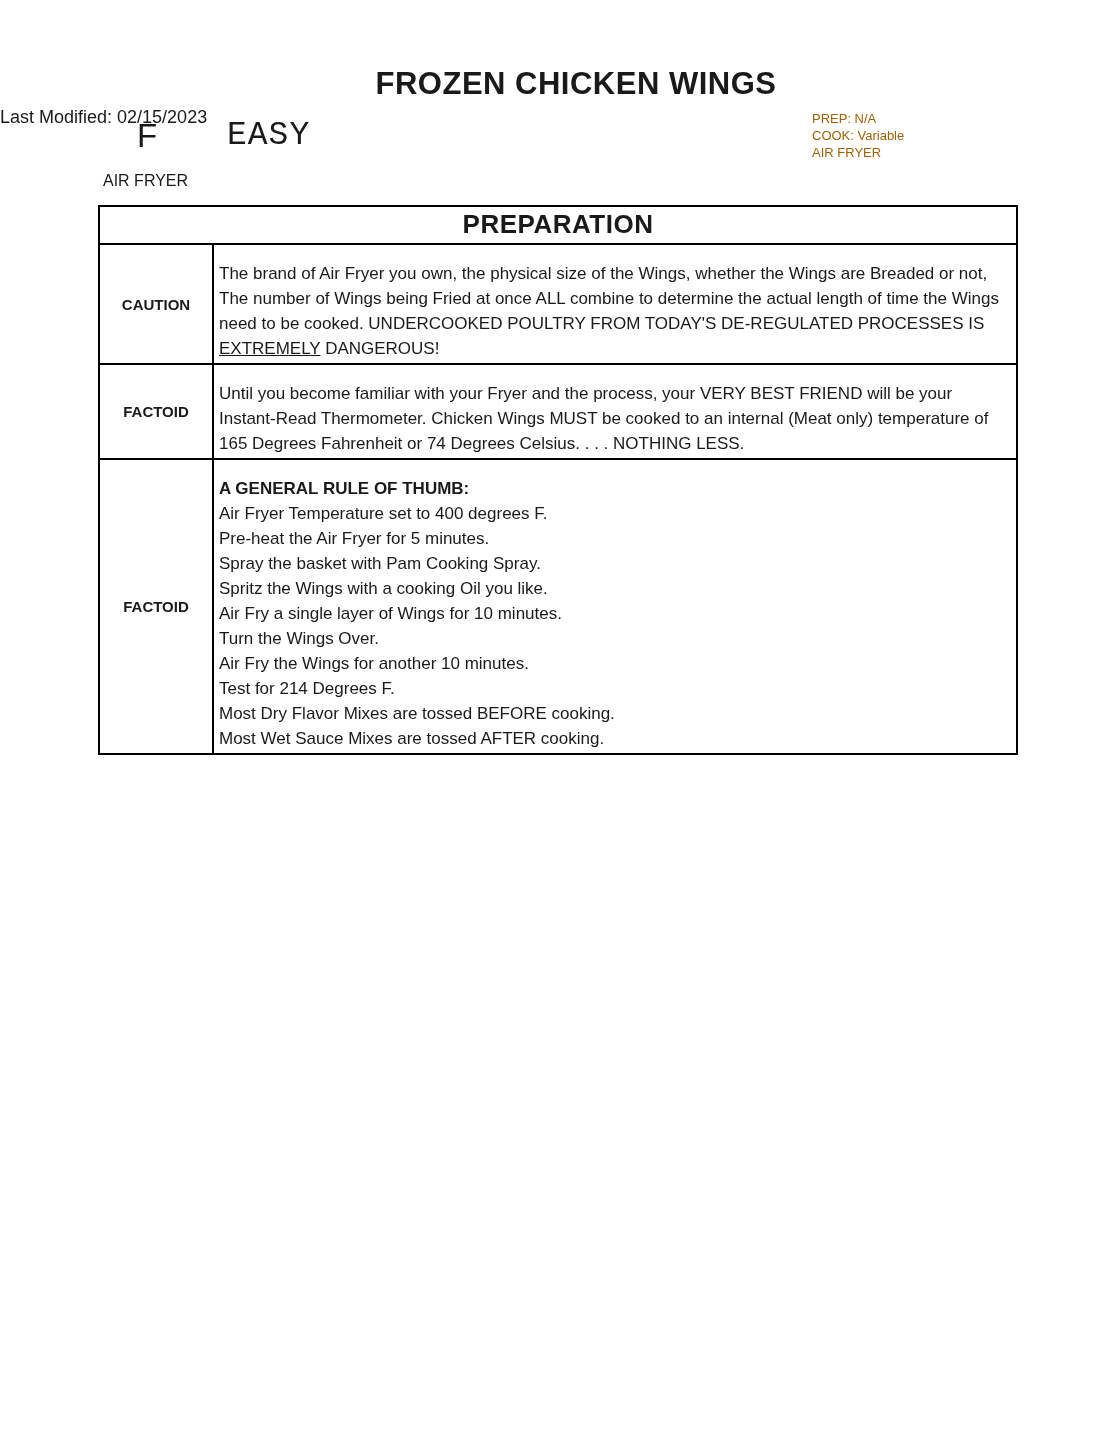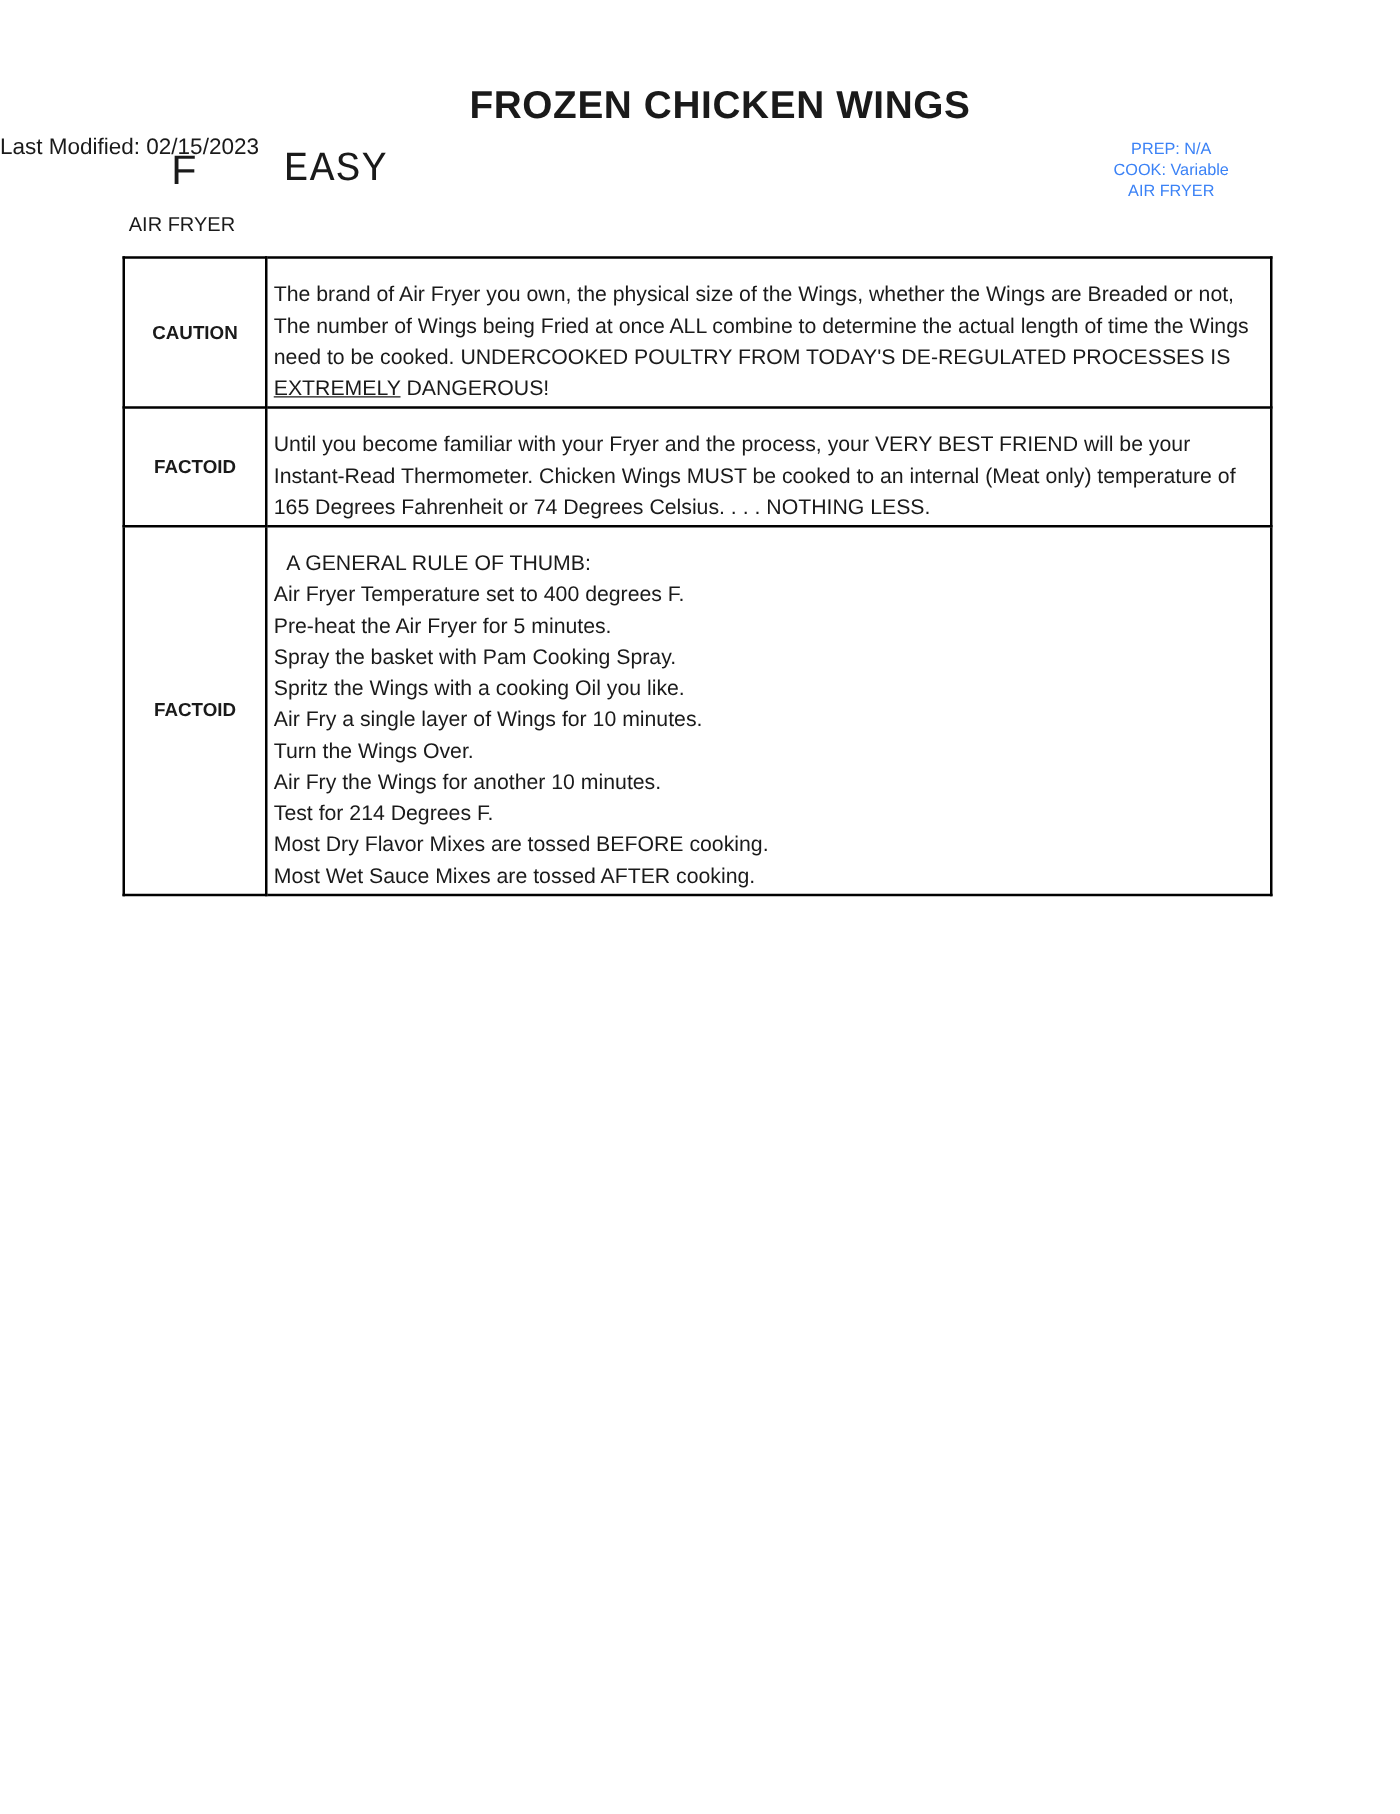--- a/index.html
+++ b/index.html
@@ -26,24 +26,24 @@
     top: 107px;
     left: 0;
     width: 1120px;
     font-size: 18px;
   }
   .meta-block {
     position: absolute;
     top: 110px;
     left: 812px;
     width: 250px;
-    text-align: center;
+    text-align: left;
     font-size: 13px;
     line-height: 17px;
-    color: #3b82f6;
+    color: #a16207;
   }
   .grade {
     position: absolute;
     top: 117px;
     left: 137px;
     font-size: 33px;
   }
   .difficulty {
     position: absolute;
     top: 117px;
@@ -82,40 +82,43 @@
     font-weight: bold;
     font-size: 15px;
   }
   .content-cell {
     font-size: 17px;
     line-height: 25px;
     padding: 16px 5px 2px 5px;
     vertical-align: top;
   }
   .underlined { text-decoration: underline; }
-  .rule-heading { font-weight: normal; margin-left: 10px; }
+  .rule-heading { font-weight: bold; }
 </style>
 </head>
 <body>
 
 <div class="page-title">FROZEN CHICKEN WINGS</div>
 <div class="last-modified">Last Modified: 02/15/2023</div>
 
 <div class="meta-block">
   <div>PREP: N/A</div>
   <div>COOK: Variable</div>
   <div>AIR FRYER</div>
 </div>
 
 <div class="grade">F</div>
 <div class="difficulty">EASY</div>
 <div class="category">AIR FRYER</div>
 
 <table class="prep-table">
   <tbody>
+      <tr>
+    <td colspan="2" class="table-header">PREPARATION</td>
+  </tr>
   <tr>
     <td class="label-cell">CAUTION</td>
     <td class="content-cell"><span>The brand of Air Fryer you own, the physical size of the Wings, whether the Wings are Breaded or not, The number of Wings being Fried at once ALL combine to determine the actual length of time the Wings need to be cooked. UNDERCOOKED POULTRY FROM TODAY'S DE-REGULATED PROCESSES IS </span><span class="underlined">EXTREMELY</span><span> DANGEROUS!</span></td>
   </tr>
   <tr>
     <td class="label-cell">FACTOID</td>
     <td class="content-cell">Until you become familiar with your Fryer and the process, your VERY BEST FRIEND will be your Instant-Read Thermometer. Chicken Wings MUST be cooked to an internal (Meat only) temperature of 165 Degrees Fahrenheit or 74 Degrees Celsius. . . . NOTHING LESS.</td>
   </tr>
   <tr>
     <td class="label-cell">FACTOID</td>

